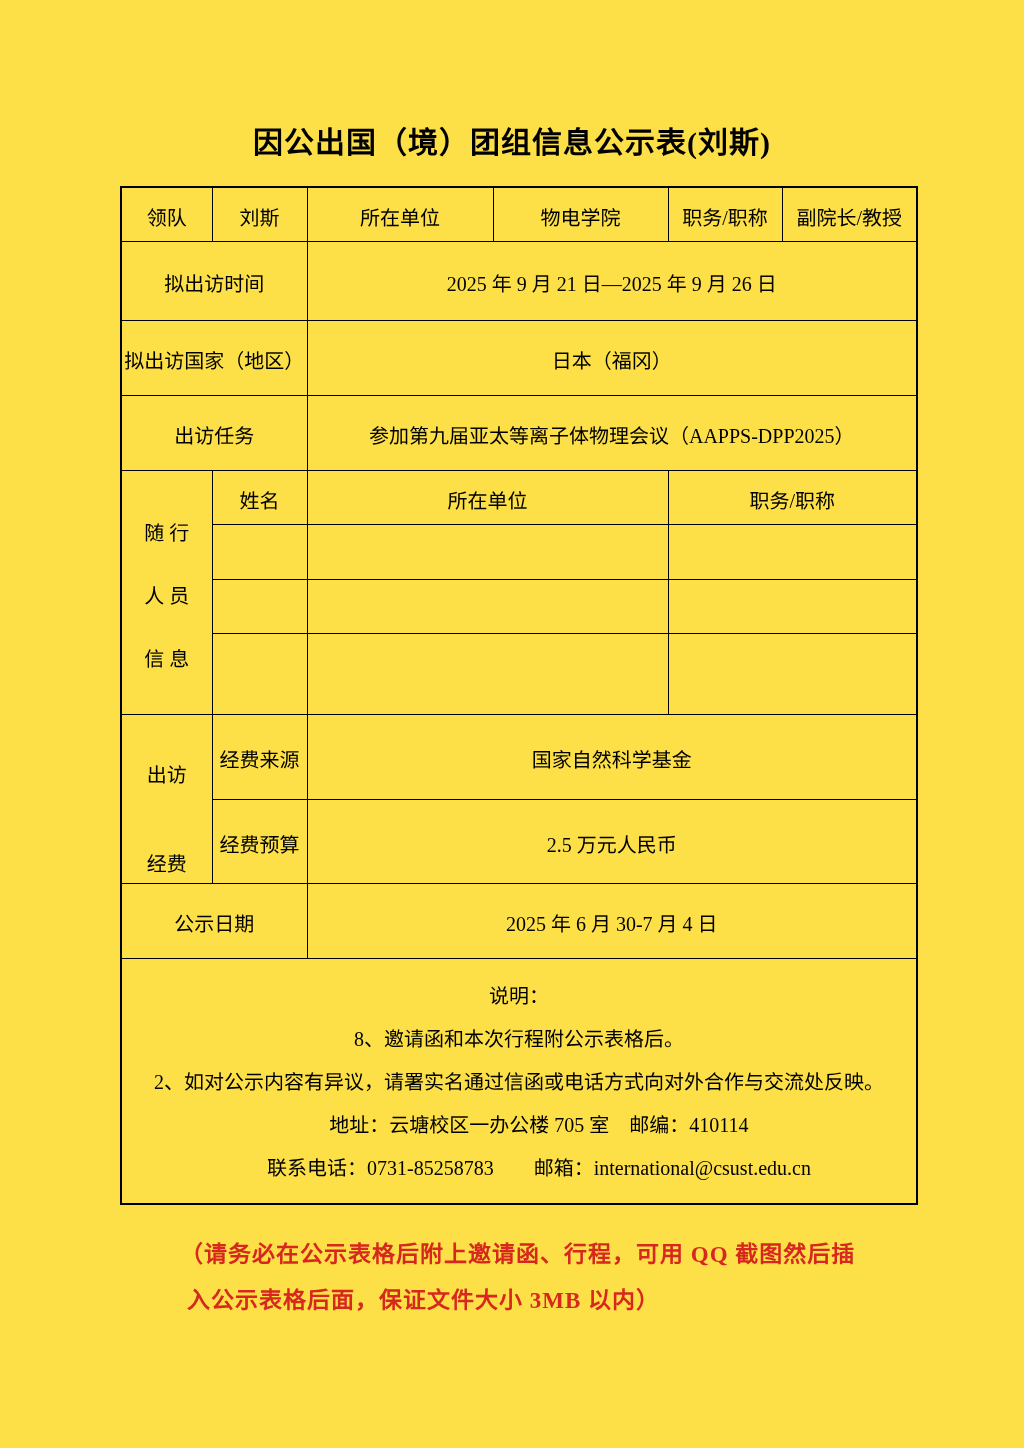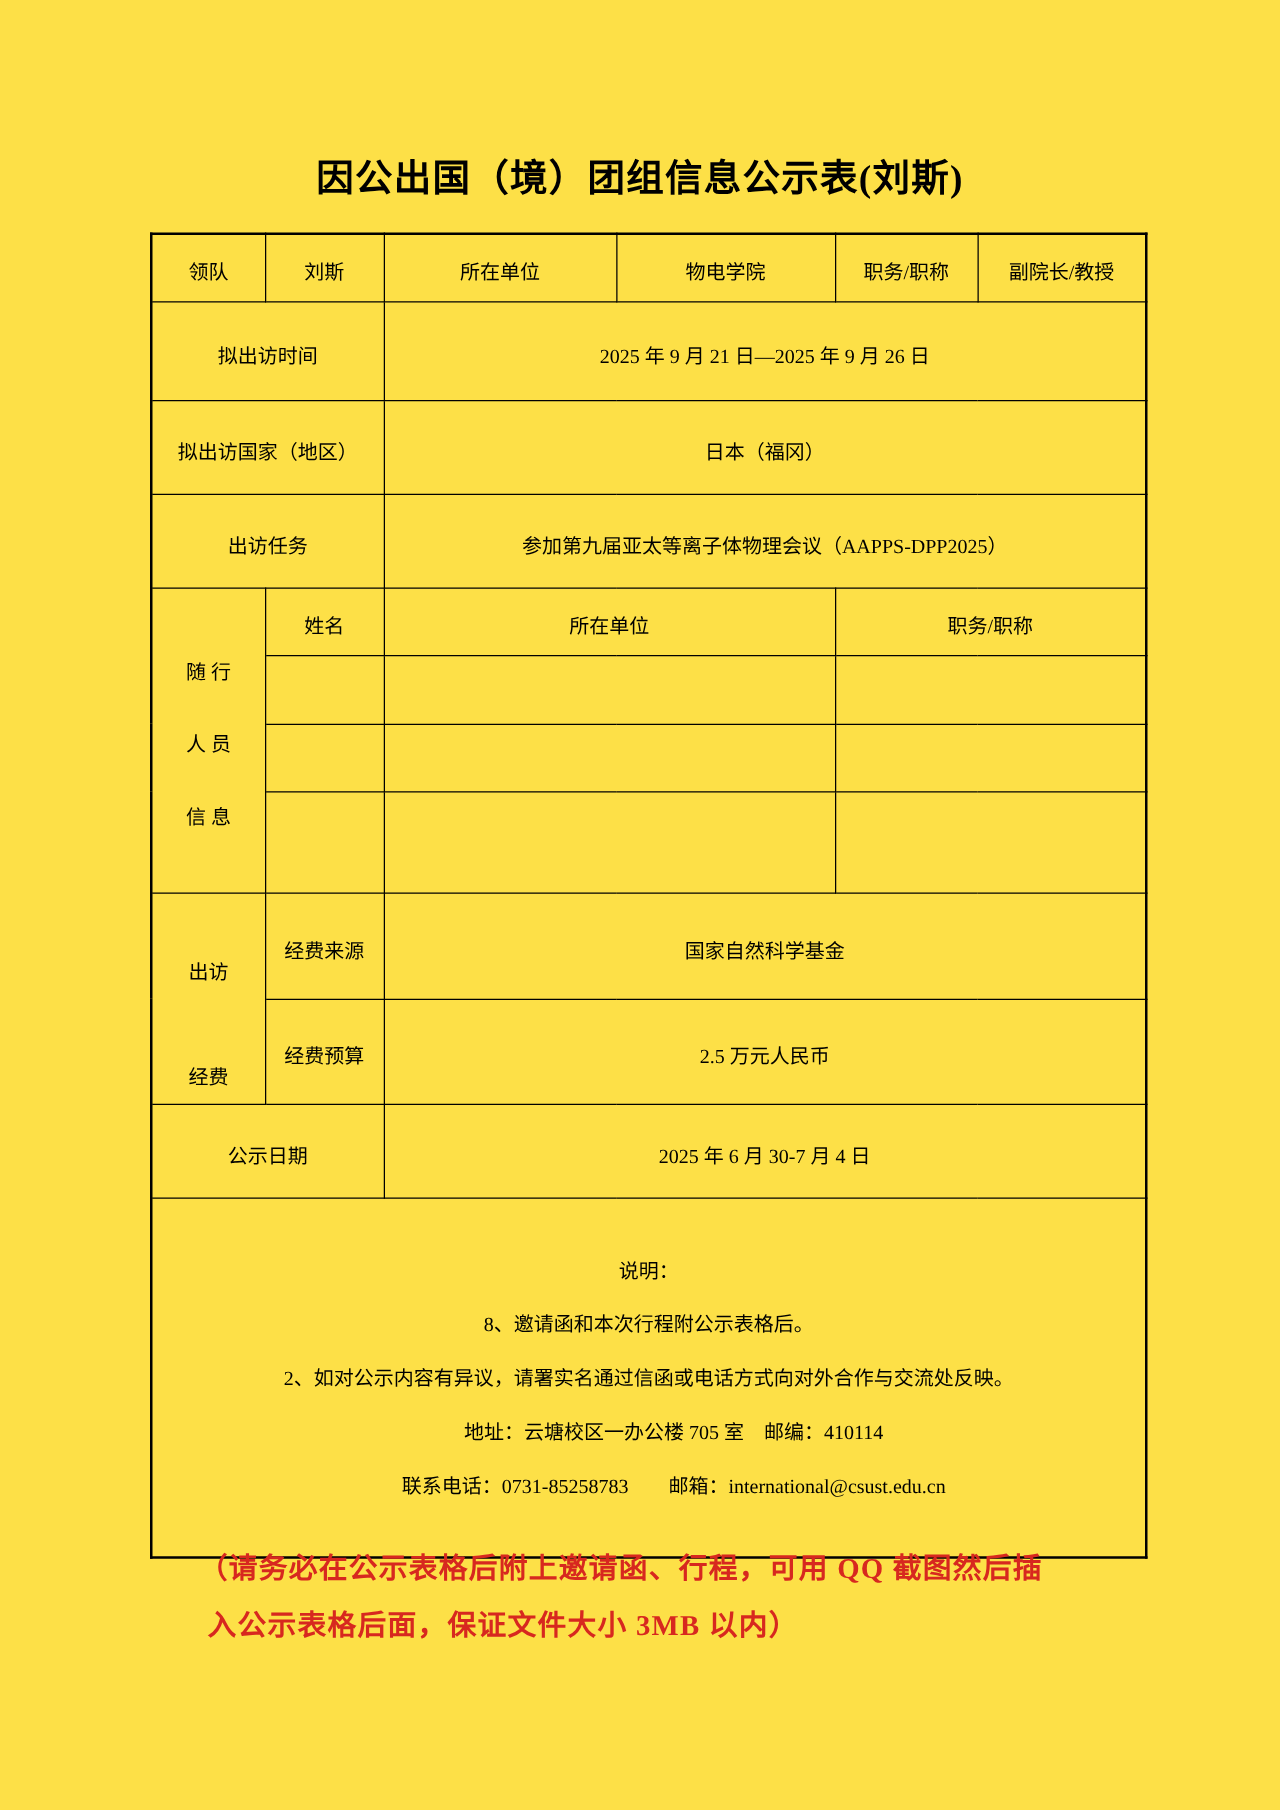--- a/index.html
+++ b/index.html
@@ -33,21 +33,21 @@
     top: 186px;
     width: 796px;
     border-collapse: collapse;
     table-layout: fixed;
     border: 2px solid #000;
   }
   table.form td {
     border: 1px solid #000;
     text-align: center;
     vertical-align: middle;
-    font-size: 16px;
+    font-size: 20px;
     padding: 4px 2px 0 2px;
     overflow: hidden;
   }
   td.val-low { padding-top: 12px; }
   td.vlabel { padding: 0; }
   .vstack {
     display: flex;
     flex-direction: column;
     align-items: center;
     justify-content: center;
@@ -58,21 +58,21 @@
   td.notes-cell {
     text-align: left;
     vertical-align: top;
     padding: 12px 10px 0 6px;
     font-size: 21px;
   }
   .note-line { line-height: 43px; white-space: nowrap; }
   .note-line.indent { padding-left: 40px; }
   .footnote {
     position: absolute;
-    left: 159px;
+    left: 180px;
     top: 1232px;
     width: 760px;
     font-size: 23px;
     font-weight: 700;
   }
   .footnote-line { line-height: 46px; white-space: nowrap; letter-spacing: 1px; }
   .footnote-line.second { padding-left: 7px; }
 </style>
 </head>
 <body>
@@ -157,21 +157,21 @@
     <tr style="height:84px">
       <td>经费预算</td>
       <td colspan="4">2.5 万元人民币</td>
     </tr>
 
     <tr style="height:75px">
       <td colspan="2">公示日期</td>
       <td colspan="4" class="val-low">2025 年 6 月 30-7 月 4 日</td>
     </tr>
 
-    <tr style="height:288px">
+    <tr style="height:246px">
       <td colspan="6" class="notes-cell">
         <div class="note-line">说明：</div>
         <div class="note-line">8、邀请函和本次行程附公示表格后。</div>
         <div class="note-line">2、如对公示内容有异议，请署实名通过信函或电话方式向对外合作与交流处反映。</div>
         <div class="note-line indent">地址：云塘校区一办公楼 705 室　邮编：410114</div>
         <div class="note-line indent">联系电话：0731-85258783　　邮箱：international@csust.edu.cn</div>
       </td>
     </tr>
   </tbody>
     </table>

